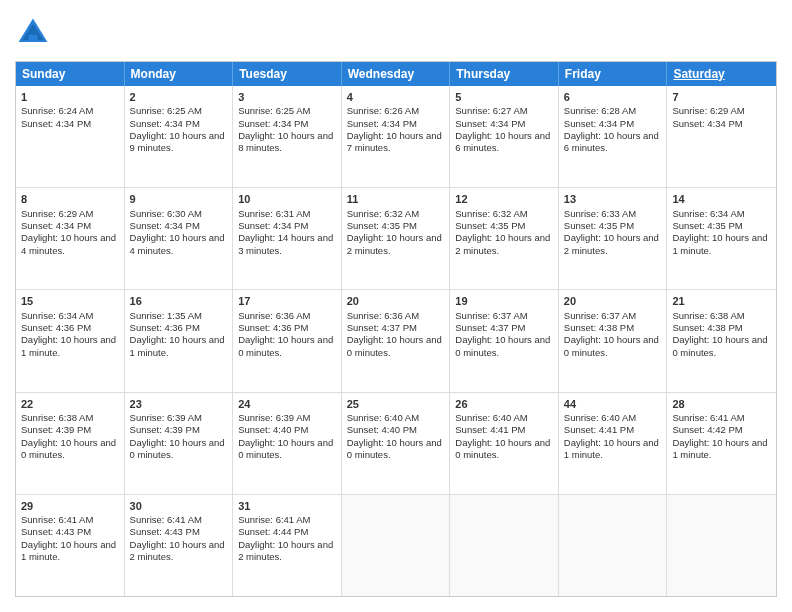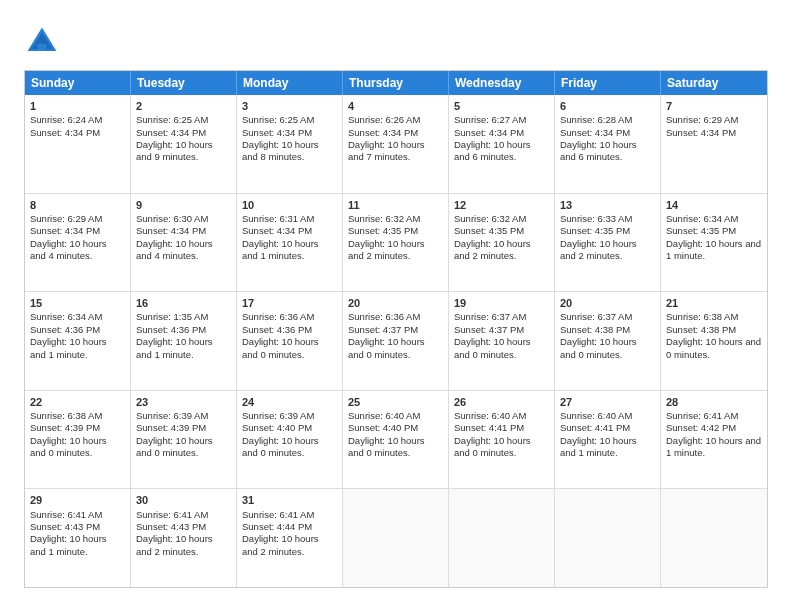--- a/index.html
+++ b/index.html
@@ -6,21 +6,21 @@
     body {
       font-family: Arial, sans-serif;
       background: #fff;
       width: 792px;
       height: 612px;
       overflow: hidden;
     }
     .page {
       width: 792px;
       height: 612px;
-      padding: 24px;
+      padding: 15px;
       display: flex;
       flex-direction: column;
     }
     .header {
       display: flex;
       justify-content: space-between;
       align-items: flex-start;
       margin-bottom: 10px;
     }
     .logo {
@@ -70,21 +70,21 @@
       grid-template-columns: repeat(7, 1fr);
       background: #2980d9;
     }
     .cal-header-cell {
       color: white;
       font-weight: bold;
       font-size: 12px;
       padding: 5px 6px;
       border-right: 1px solid #5ba4e5;
     }
-    .cal-header-cell:last-child { border-right: none; }
+    .cal-header-cell:last-child { border-right: none; text-decoration: underline; }
     .cal-body {
       flex: 1;
       display: flex;
       flex-direction: column;
     }
     .cal-row {
       display: grid;
       grid-template-columns: repeat(7, 1fr);
       flex: 1;
       border-bottom: 1px solid #ddd;
@@ -126,62 +126,62 @@
     </div>
     <div class="title-block">
       <div class="month-title"></div>
       <div class="location"></div>
     </div>
   </div>
 
   <div class="calendar">
     <div class="cal-header">
     <div class="cal-header-cell">Sunday</div>
+        <div class="cal-header-cell">Monday</div>
         <div class="cal-header-cell">Tuesday</div>
-        <div class="cal-header-cell">Monday</div>
+        <div class="cal-header-cell">Wednesday</div>
         <div class="cal-header-cell">Thursday</div>
-        <div class="cal-header-cell">Wednesday</div>
         <div class="cal-header-cell">Friday</div>
         <div class="cal-header-cell">Saturday</div>
       </div>
     <div class="cal-body">
     <div class="cal-row">
           <div class="cal-cell"><span class="day-num">1</span><span>Sunrise: 6:24 AM</span><br><span>Sunset: 4:34 PM</span><br></div>
           <div class="cal-cell"><span class="day-num">2</span><span>Sunrise: 6:25 AM</span><br><span>Sunset: 4:34 PM</span><br><span>Daylight: 10 hours and 9 minutes.</span></div>
           <div class="cal-cell"><span class="day-num">3</span><span>Sunrise: 6:25 AM</span><br><span>Sunset: 4:34 PM</span><br><span>Daylight: 10 hours and 8 minutes.</span></div>
           <div class="cal-cell"><span class="day-num">4</span><span>Sunrise: 6:26 AM</span><br><span>Sunset: 4:34 PM</span><br><span>Daylight: 10 hours and 7 minutes.</span></div>
           <div class="cal-cell"><span class="day-num">5</span><span>Sunrise: 6:27 AM</span><br><span>Sunset: 4:34 PM</span><br><span>Daylight: 10 hours and 6 minutes.</span></div>
           <div class="cal-cell"><span class="day-num">6</span><span>Sunrise: 6:28 AM</span><br><span>Sunset: 4:34 PM</span><br><span>Daylight: 10 hours and 6 minutes.</span></div>
           <div class="cal-cell"><span class="day-num">7</span><span>Sunrise: 6:29 AM</span><br><span>Sunset: 4:34 PM</span><br></div>
         </div>
         <div class="cal-row">
           <div class="cal-cell"><span class="day-num">8</span><span>Sunrise: 6:29 AM</span><br><span>Sunset: 4:34 PM</span><br><span>Daylight: 10 hours and 4 minutes.</span></div>
           <div class="cal-cell"><span class="day-num">9</span><span>Sunrise: 6:30 AM</span><br><span>Sunset: 4:34 PM</span><br><span>Daylight: 10 hours and 4 minutes.</span></div>
-          <div class="cal-cell"><span class="day-num">10</span><span>Sunrise: 6:31 AM</span><br><span>Sunset: 4:34 PM</span><br><span>Daylight: 10 hours and 1 minutes.</span></div>
+          <div class="cal-cell"><span class="day-num">10</span><span>Sunrise: 6:31 AM</span><br><span>Sunset: 4:34 PM</span><br><span>Daylight: 14 hours and 3 minutes.</span></div>
           <div class="cal-cell"><span class="day-num">11</span><span>Sunrise: 6:32 AM</span><br><span>Sunset: 4:35 PM</span><br><span>Daylight: 10 hours and 2 minutes.</span></div>
           <div class="cal-cell"><span class="day-num">12</span><span>Sunrise: 6:32 AM</span><br><span>Sunset: 4:35 PM</span><br><span>Daylight: 10 hours and 2 minutes.</span></div>
           <div class="cal-cell"><span class="day-num">13</span><span>Sunrise: 6:33 AM</span><br><span>Sunset: 4:35 PM</span><br><span>Daylight: 10 hours and 2 minutes.</span></div>
           <div class="cal-cell"><span class="day-num">14</span><span>Sunrise: 6:34 AM</span><br><span>Sunset: 4:35 PM</span><br><span>Daylight: 10 hours and 1 minute.</span></div>
         </div>
         <div class="cal-row">
           <div class="cal-cell"><span class="day-num">15</span><span>Sunrise: 6:34 AM</span><br><span>Sunset: 4:36 PM</span><br><span>Daylight: 10 hours and 1 minute.</span></div>
           <div class="cal-cell"><span class="day-num">16</span><span>Sunrise: 1:35 AM</span><br><span>Sunset: 4:36 PM</span><br><span>Daylight: 10 hours and 1 minute.</span></div>
           <div class="cal-cell"><span class="day-num">17</span><span>Sunrise: 6:36 AM</span><br><span>Sunset: 4:36 PM</span><br><span>Daylight: 10 hours and 0 minutes.</span></div>
           <div class="cal-cell"><span class="day-num">20</span><span>Sunrise: 6:36 AM</span><br><span>Sunset: 4:37 PM</span><br><span>Daylight: 10 hours and 0 minutes.</span></div>
           <div class="cal-cell"><span class="day-num">19</span><span>Sunrise: 6:37 AM</span><br><span>Sunset: 4:37 PM</span><br><span>Daylight: 10 hours and 0 minutes.</span></div>
           <div class="cal-cell"><span class="day-num">20</span><span>Sunrise: 6:37 AM</span><br><span>Sunset: 4:38 PM</span><br><span>Daylight: 10 hours and 0 minutes.</span></div>
           <div class="cal-cell"><span class="day-num">21</span><span>Sunrise: 6:38 AM</span><br><span>Sunset: 4:38 PM</span><br><span>Daylight: 10 hours and 0 minutes.</span></div>
         </div>
         <div class="cal-row">
           <div class="cal-cell"><span class="day-num">22</span><span>Sunrise: 6:38 AM</span><br><span>Sunset: 4:39 PM</span><br><span>Daylight: 10 hours and 0 minutes.</span></div>
           <div class="cal-cell"><span class="day-num">23</span><span>Sunrise: 6:39 AM</span><br><span>Sunset: 4:39 PM</span><br><span>Daylight: 10 hours and 0 minutes.</span></div>
           <div class="cal-cell"><span class="day-num">24</span><span>Sunrise: 6:39 AM</span><br><span>Sunset: 4:40 PM</span><br><span>Daylight: 10 hours and 0 minutes.</span></div>
           <div class="cal-cell"><span class="day-num">25</span><span>Sunrise: 6:40 AM</span><br><span>Sunset: 4:40 PM</span><br><span>Daylight: 10 hours and 0 minutes.</span></div>
           <div class="cal-cell"><span class="day-num">26</span><span>Sunrise: 6:40 AM</span><br><span>Sunset: 4:41 PM</span><br><span>Daylight: 10 hours and 0 minutes.</span></div>
-          <div class="cal-cell"><span class="day-num">27</span><span>Sunrise: 6:40 AM</span><br><span>Sunset: 4:41 PM</span><br><span>Daylight: 10 hours and 1 minute.</span></div>
+          <div class="cal-cell"><span class="day-num">44</span><span>Sunrise: 6:40 AM</span><br><span>Sunset: 4:41 PM</span><br><span>Daylight: 10 hours and 1 minute.</span></div>
           <div class="cal-cell"><span class="day-num">28</span><span>Sunrise: 6:41 AM</span><br><span>Sunset: 4:42 PM</span><br><span>Daylight: 10 hours and 1 minute.</span></div>
         </div>
         <div class="cal-row">
           <div class="cal-cell"><span class="day-num">29</span><span>Sunrise: 6:41 AM</span><br><span>Sunset: 4:43 PM</span><br><span>Daylight: 10 hours and 1 minute.</span></div>
           <div class="cal-cell"><span class="day-num">30</span><span>Sunrise: 6:41 AM</span><br><span>Sunset: 4:43 PM</span><br><span>Daylight: 10 hours and 2 minutes.</span></div>
           <div class="cal-cell"><span class="day-num">31</span><span>Sunrise: 6:41 AM</span><br><span>Sunset: 4:44 PM</span><br><span>Daylight: 10 hours and 2 minutes.</span></div>
           <div class="cal-cell empty"></div>
           <div class="cal-cell empty"></div>
           <div class="cal-cell empty"></div>
           <div class="cal-cell empty"></div>

